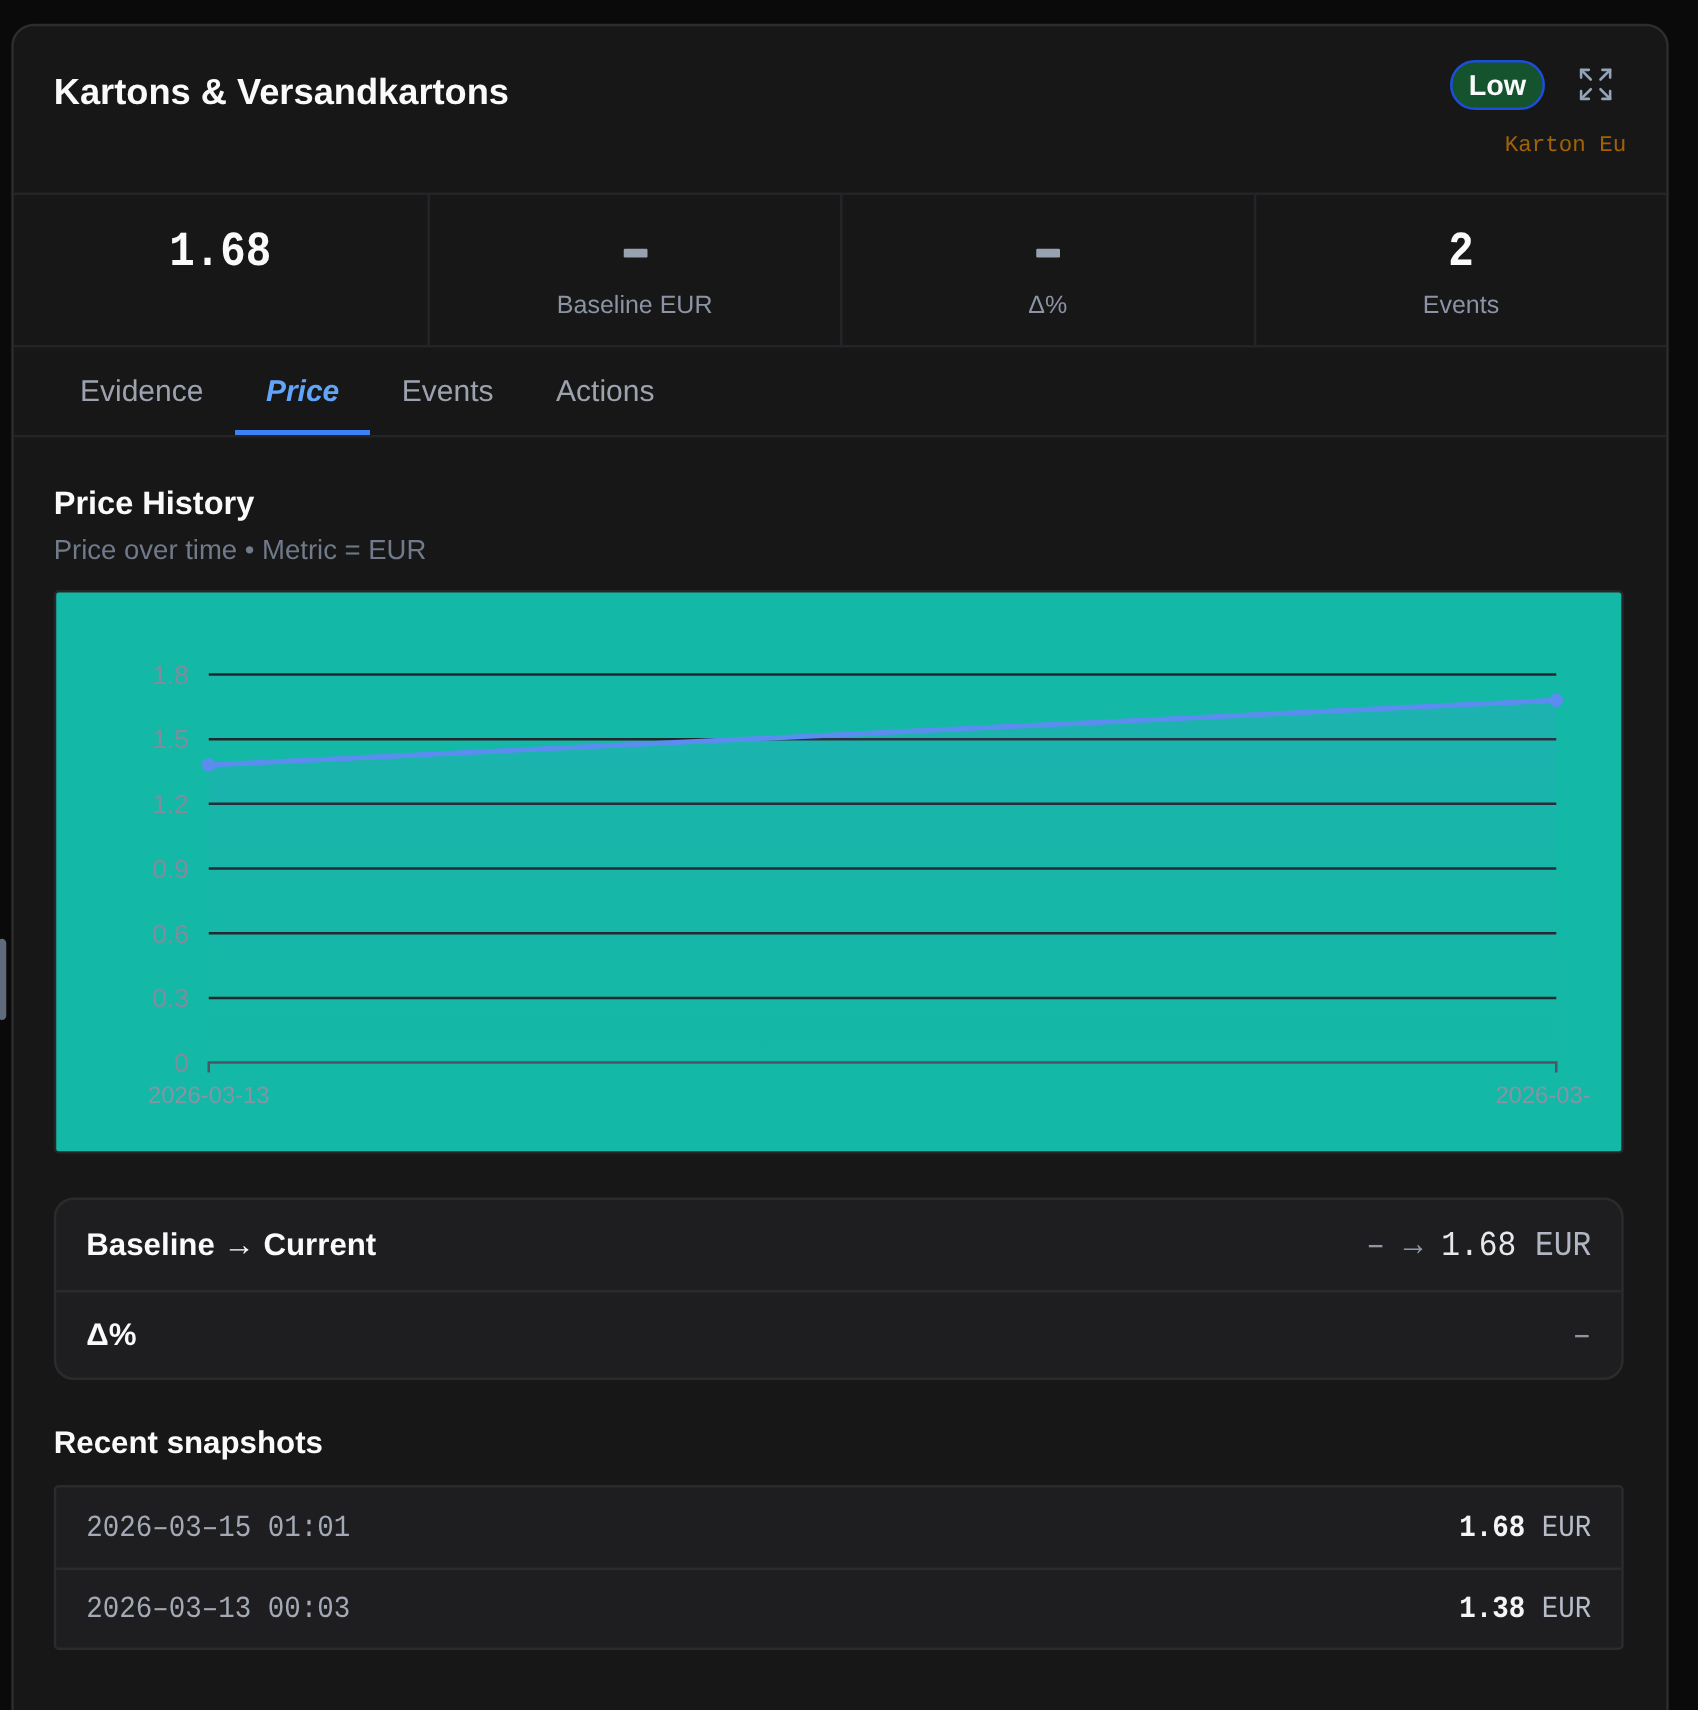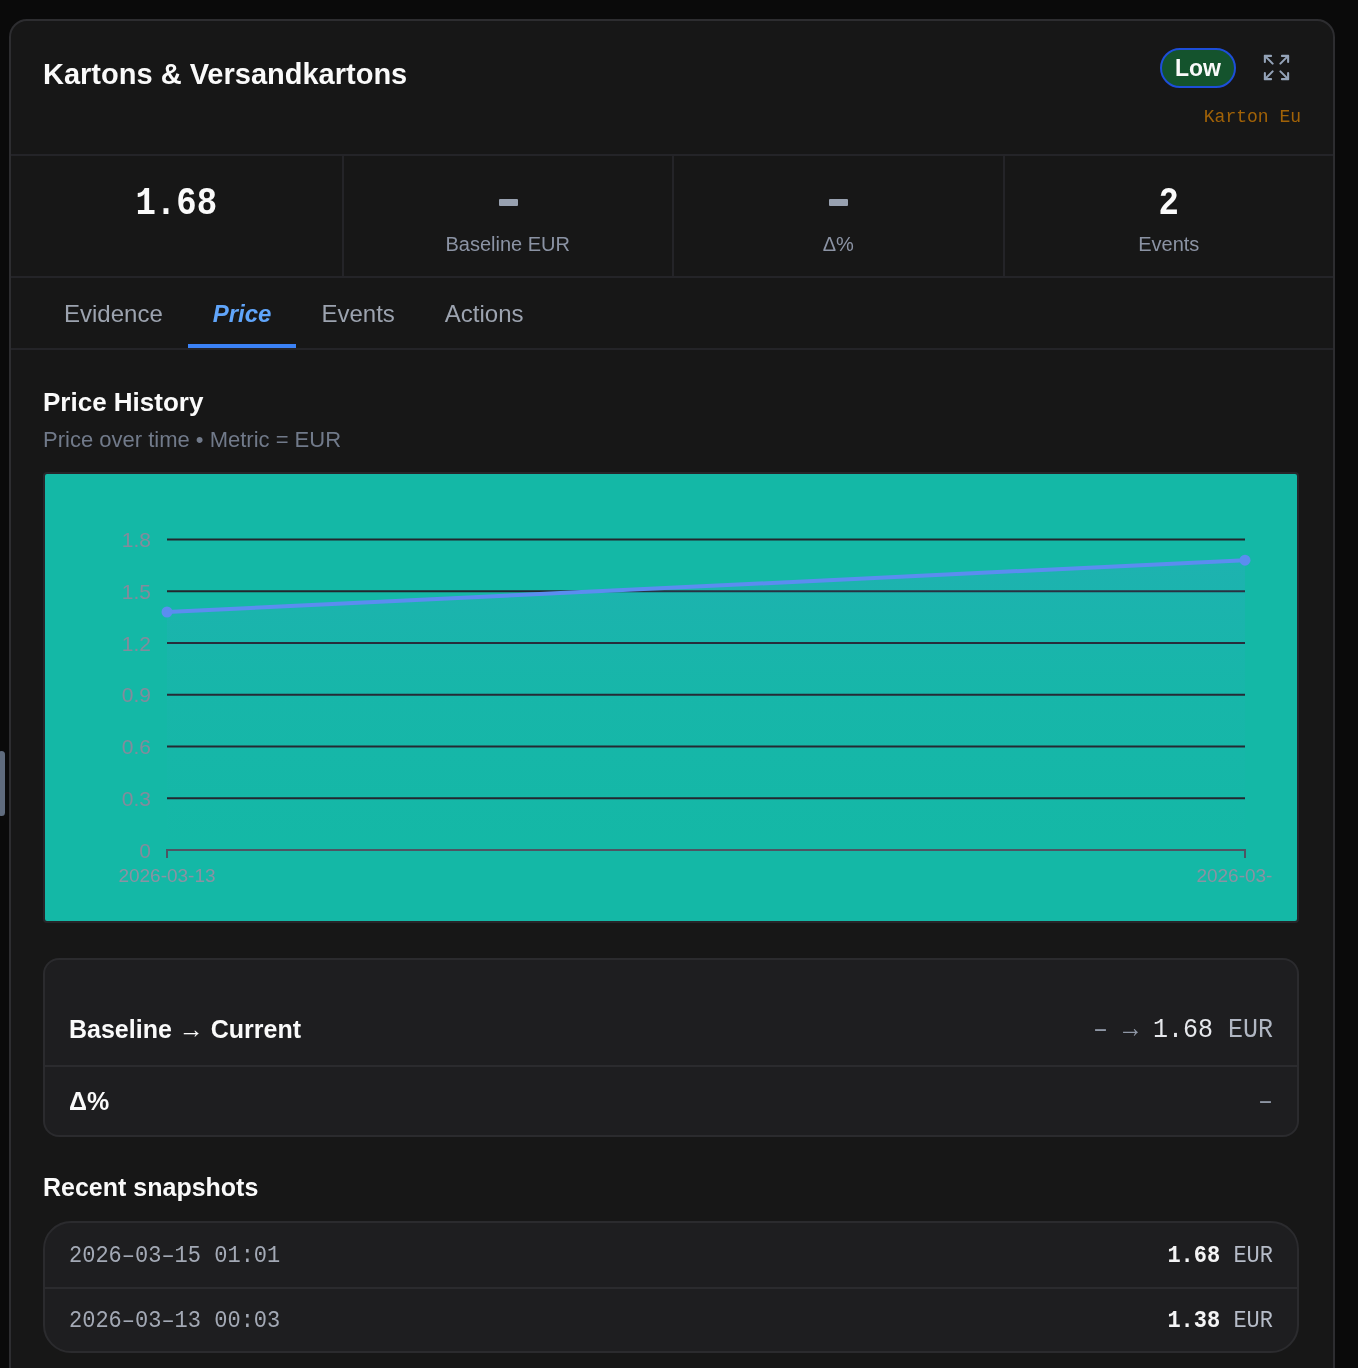--- a/index.html
+++ b/index.html
@@ -45,30 +45,30 @@
   .content { position:absolute; left:32px; top:333px; width:1256px; }
   .h2 { font-size:26px; font-weight:bold; color:#fafafa; margin-top:33px; }
   .sub { font-size:22px; color:#717a8a; margin-top:9px; }
   .chartpanel { position:relative; margin-top:19px; width:1256px; height:451px;
     background:#14b8a6; border:2px solid #26262a; border-radius:4px; overflow:hidden; }
   
   .infopanel { margin-top:35px; width:1256px; background:#1e1e20;
     border:2px solid #2b2b2e; border-radius:16px; }
   .irow { height:72px; display:flex; align-items:center; padding:0 24px;
     justify-content:space-between; border-top:2px solid #2b2b2e; }
-  .irow:first-child { border-top:none;margin-top:33px; }
+  .irow:first-child { border-top:none; }
   .irow:last-child { height:70px; }
   .ilabel { font-size:25px; font-weight:bold; color:#fafafa; }
   .ival { font-family:"Liberation Mono", monospace; font-size:25px; color:#8f97a5;
     display:inline-block; transform:scaleY(1.12); }
   .ival .w { color:#e6e8ec; }
   .ival .e { color:#b0b6c2; }
   .h3 { font-size:25px; font-weight:bold; color:#fafafa; margin-top:36px; }
   .snaps { margin-top:19px; width:1256px; background:#1e1e20;
-    border:2px solid #2b2b2e; border-radius:28px; }
+    border:2px solid #2b2b2e; border-radius:4px; }
   .srow { height:64px; display:flex; align-items:center; padding:0 24px;
     justify-content:space-between; border-top:2px solid #2b2b2e; }
   .srow:first-child { border-top:none; }
   .sdate { font-family:"Liberation Mono", monospace; font-size:22px; color:#a3a9b5;
     display:inline-block; transform:scaleY(1.12); }
   .sval { font-family:"Liberation Mono", monospace; font-size:22px; color:#b6bcc8;
     display:inline-block; transform:scaleY(1.12); }
   .sval b { color:#f4f4f5; font-weight:bold; }
   .nub { position:absolute; left:-2px; top:751px; width:7px; height:65px;
     background:#5f6b7d; border-radius:4px; }

